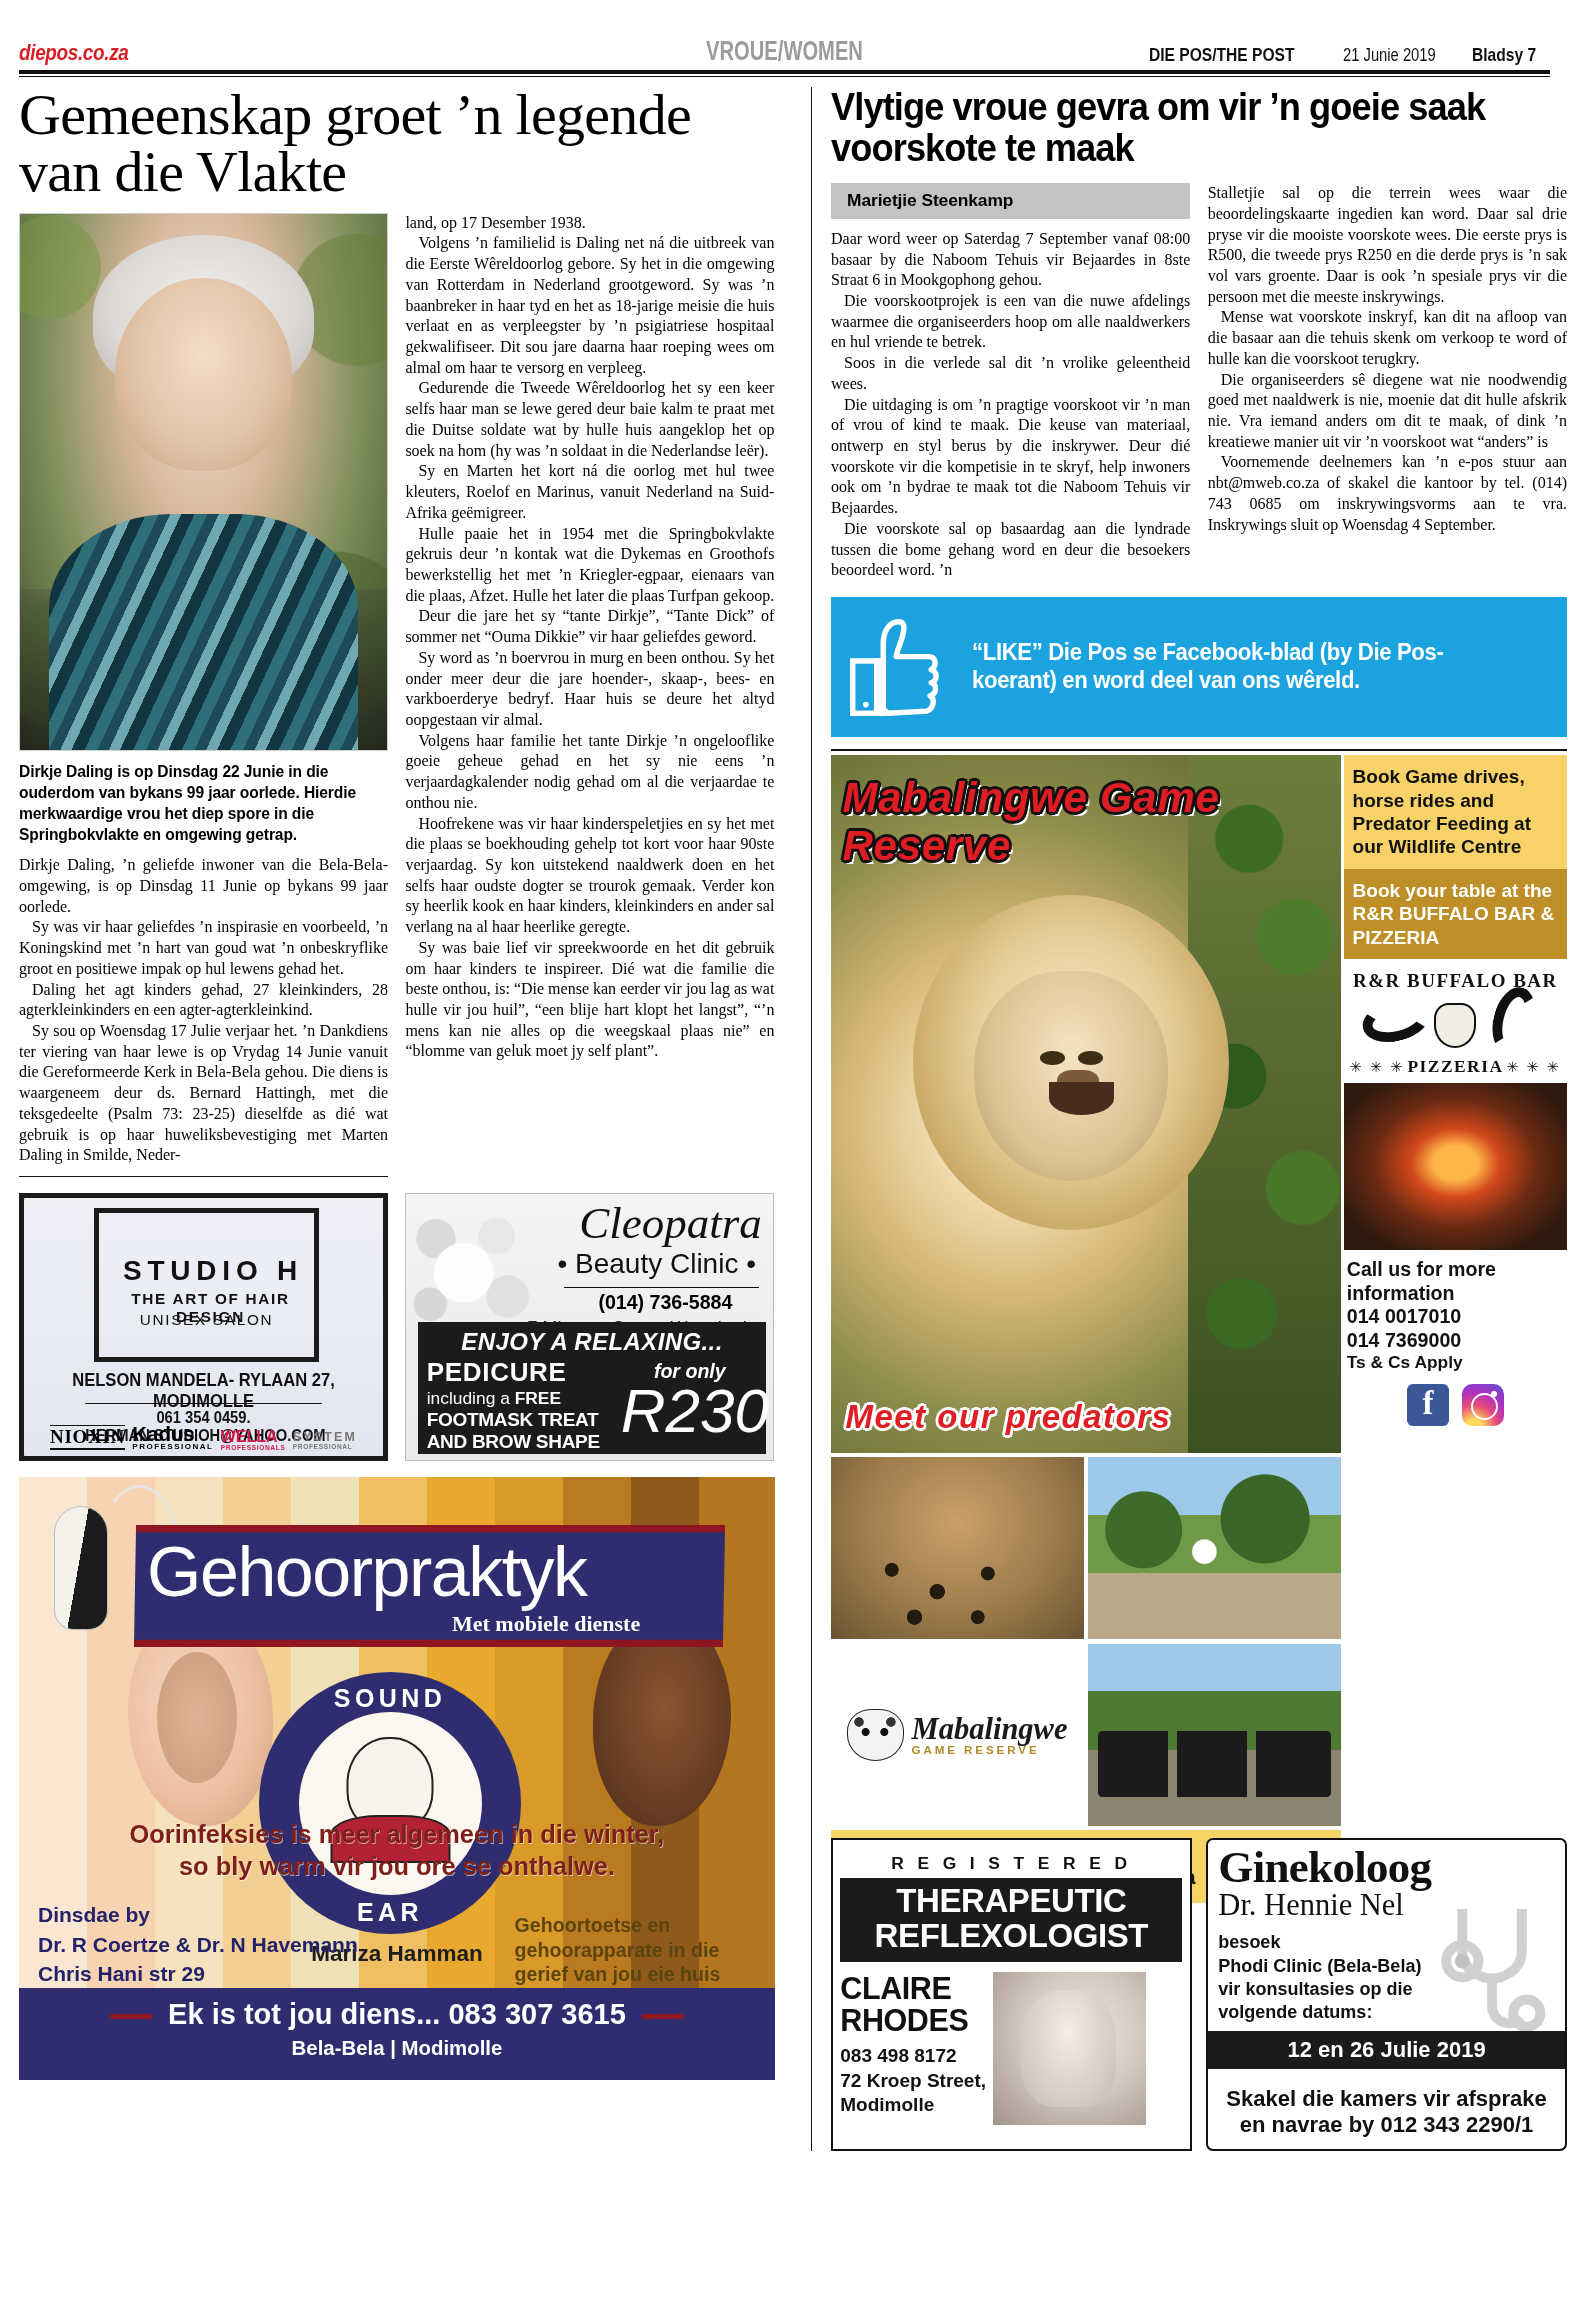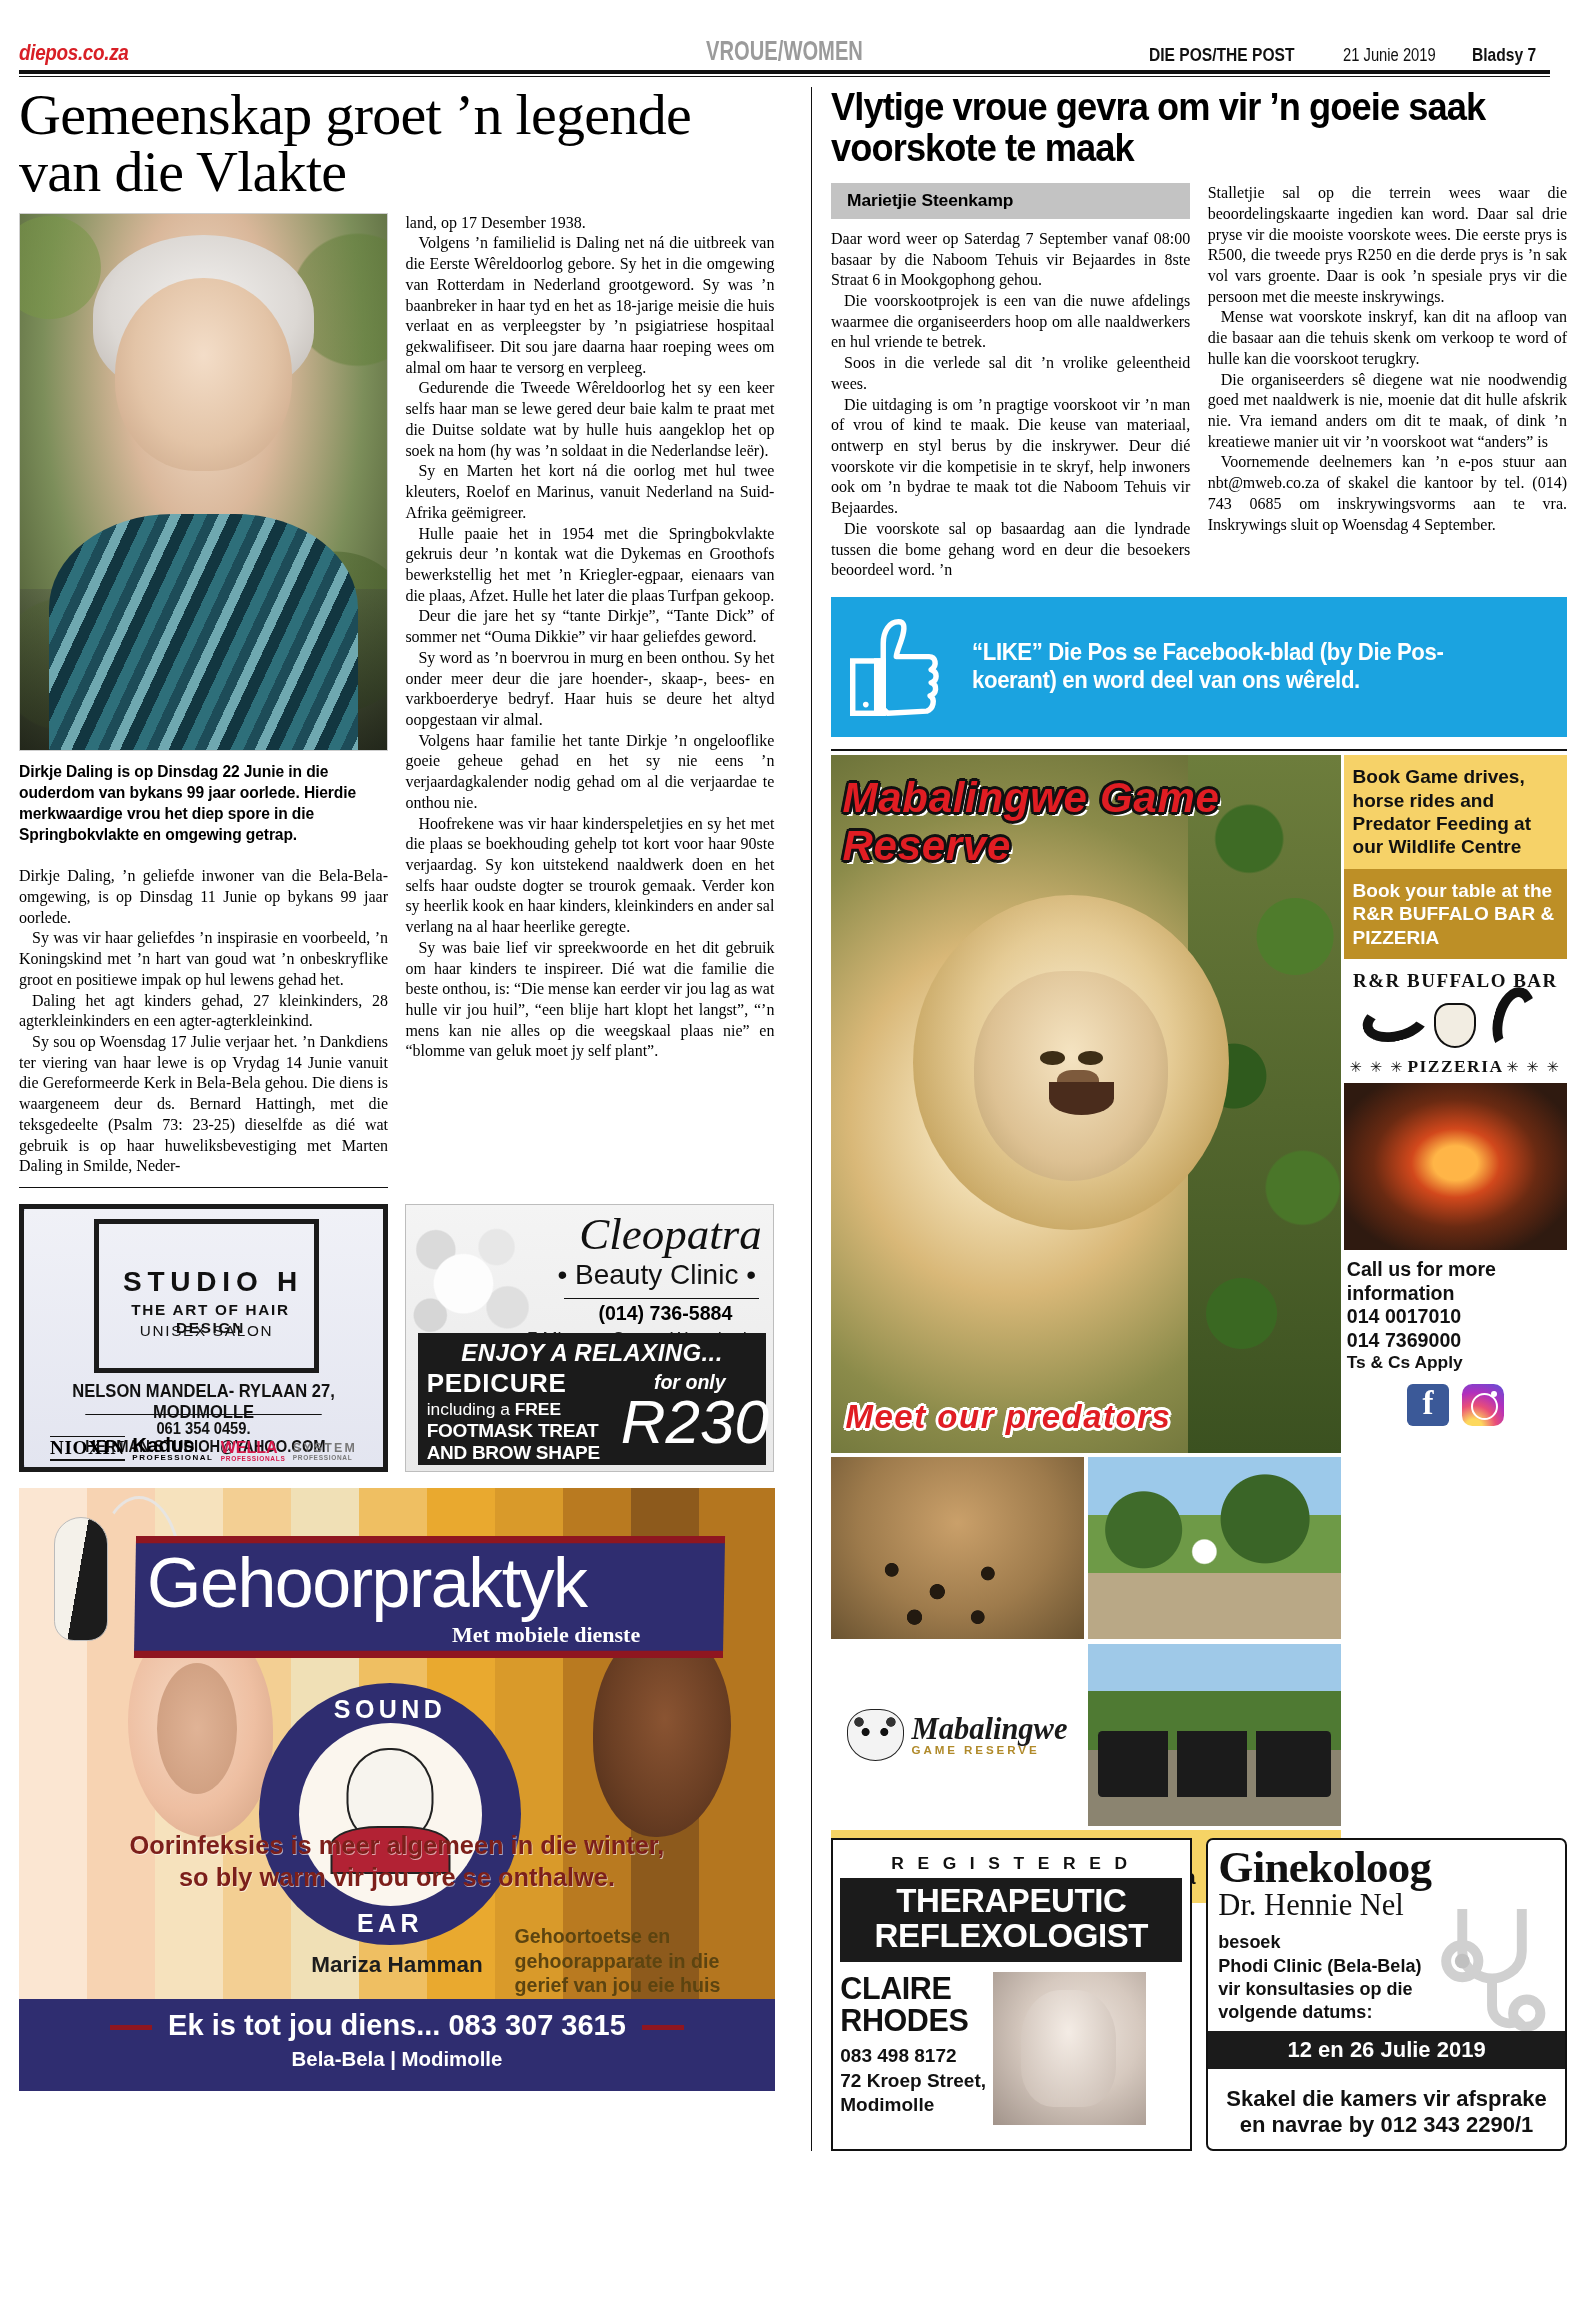--- a/index.html
+++ b/index.html
@@ -106,21 +106,21 @@
 
   .caption {
     font-family: "Liberation Sans", sans-serif;
     font-weight: bold; font-size: 15.6px; line-height: 1.33;
     margin-top: 11.6px; letter-spacing: -0.1px;
   }
   .body-text {
     font-family: "Liberation Serif", serif;
     font-size: 16px; line-height: 1.295;
     text-align: justify; hyphens: none;
-    margin-top: 21px;
+    margin-top: 10px;
   }
   .body-text p { text-indent: 13px; }
   .body-text p.noind { text-indent: 0; }
 
   .col-rule-bottom { border-top: 1.5px solid #111; margin-top: 10.2px; }
 
   
   .headline-sans {
     font-family: "Liberation Sans", sans-serif;
     font-weight: bold;
@@ -760,20 +760,25 @@
           <div class="ge-seal-txt-bot">EAR</div>
           <div class="ge-seal-inner">
             <div class="ge-bust"></div>
           </div>
         </div>
         <div class="ge-slogan">
           <div>Oorinfeksies is meer algemeen in die winter,</div>
           <div>so bly warm vir jou ore se onthalwe.</div>
         </div>
         <div class="ge-person">Mariza Hamman</div>
+        <div class="ge-left-info">
+          <div>Dinsdae by</div>
+          <div>Dr. R Coertze  &amp; Dr. N Havemann</div>
+          <div>Chris Hani str 29</div>
+        </div>
         <div class="ge-right-info">
           <div>Gehoortoetse en</div>
           <div>gehoorapparate in die</div>
           <div>gerief van jou eie huis</div>
         </div>
         <div class="ge-footer">
           <div class="ge-f1">
             <span class="ge-dash"></span><span>Ek is tot jou diens... 083 307 3615</span><span class="ge-dash"></span>
           </div>
           <div class="ge-f2">Bela-Bela | Modimolle</div>

